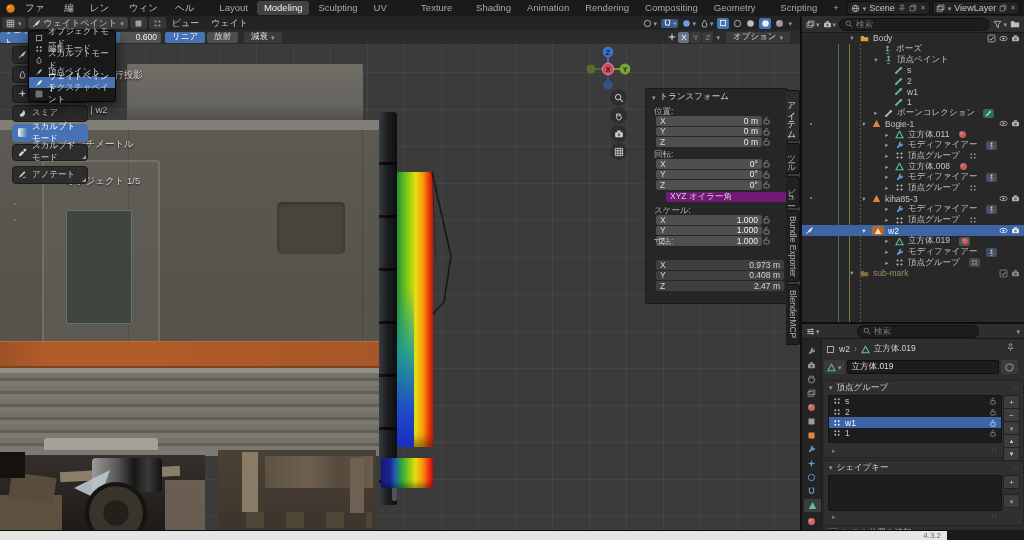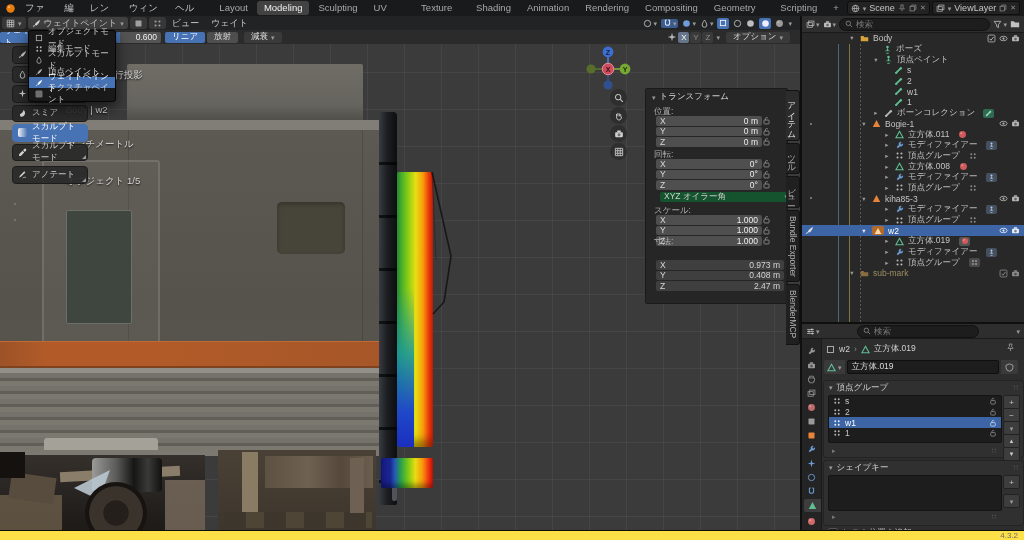--- a/index.html
+++ b/index.html
@@ -89,21 +89,21 @@
   .ptab.on{background:#3d3d3d;border-radius:2px 0 0 2px;left:2px;width:17px;}
   .field{background:#1d1d1d;border:1px solid #0f0f0f;border-radius:2px;display:flex;align-items:center;padding:0 4px;color:#dcdcdc;}
   .panel{position:absolute;background:#303030;border:1px solid #232323;border-radius:3px;}
   .phead{height:13px;display:flex;align-items:center;gap:4px;padding:0 5px;color:#d5d5d5;}
   .vlist{position:absolute;background:#1d1d1d;border:1px solid #141414;border-radius:2px;}
   .vrow{height:10.7px;display:flex;align-items:center;gap:4px;padding:0 4px;color:#c8c8c8;position:relative;}
   .vrow.sel{background:#3d65a5;color:#fff;}
   .sq-btn{position:absolute;width:15px;height:12px;background:#3d3d3d;border:1px solid #222;border-radius:2px;display:flex;align-items:center;justify-content:center;color:#ccc;font-size:8px;}
   .lfoot{position:absolute;display:flex;align-items:center;justify-content:space-between;color:#777;font-size:7px;padding:0 4px;box-sizing:border-box;width:100%;}
 
-  #statusbar{left:0;top:530px;width:1024px;height:10px;background:#fde047;border-top:1px solid #0d0d0d;display:flex;align-items:center;justify-content:flex-end;padding:0 6px;box-sizing:border-box;font-size:8px;color:#6d6d6d;}
+  #statusbar{left:0;top:530px;width:947px;height:10px;background:#e5e5e5;border-top:1px solid #0d0d0d;display:flex;align-items:center;justify-content:flex-end;padding:0 6px;box-sizing:border-box;font-size:8px;color:#6d6d6d;}
 
   .lockic{width:8px;height:8px;color:#9a9a9a;}
 </style>
 </head>
 <body>
 
 <svg width="0" height="0" style="position:absolute">
   <defs>
     <symbol id="i-tri" viewBox="0 0 12 12">
         <path d="M6 1.8 10.8 10.4H1.2Z" fill="none" stroke="currentColor" stroke-width="1.5"></path>
@@ -572,21 +572,21 @@
       <svg class="nlock" style="left:116px;top:70px">
           <use href="#i-lock"></use>
         </svg>
       <svg class="nlock" style="left:116px;top:80.5px">
           <use href="#i-lock"></use>
         </svg>
       <svg class="nlock" style="left:116px;top:91px">
           <use href="#i-lock"></use>
         </svg>
 
-      <div class="nfield" style="left:14px;top:103px;width:124px;background:#14532d;color:#cfcfcf">
+      <div class="nfield" style="left:20px;top:103px;width:124px;background:#701a75;color:#cfcfcf">
         <span style="margin-right:auto">XYZ オイラー角</span>
           <span class="caret">▾</span>
       </div>
 
       <span class="nlabel" style="left:8px;top:116px">スケール:</span>
       <div class="nfield" style="left:10px;top:126px;width:98px">
           <span class="ax">X</span>
           <span>1.000</span>
         </div>
       <div class="nfield" style="left:10px;top:136.5px;width:98px">

